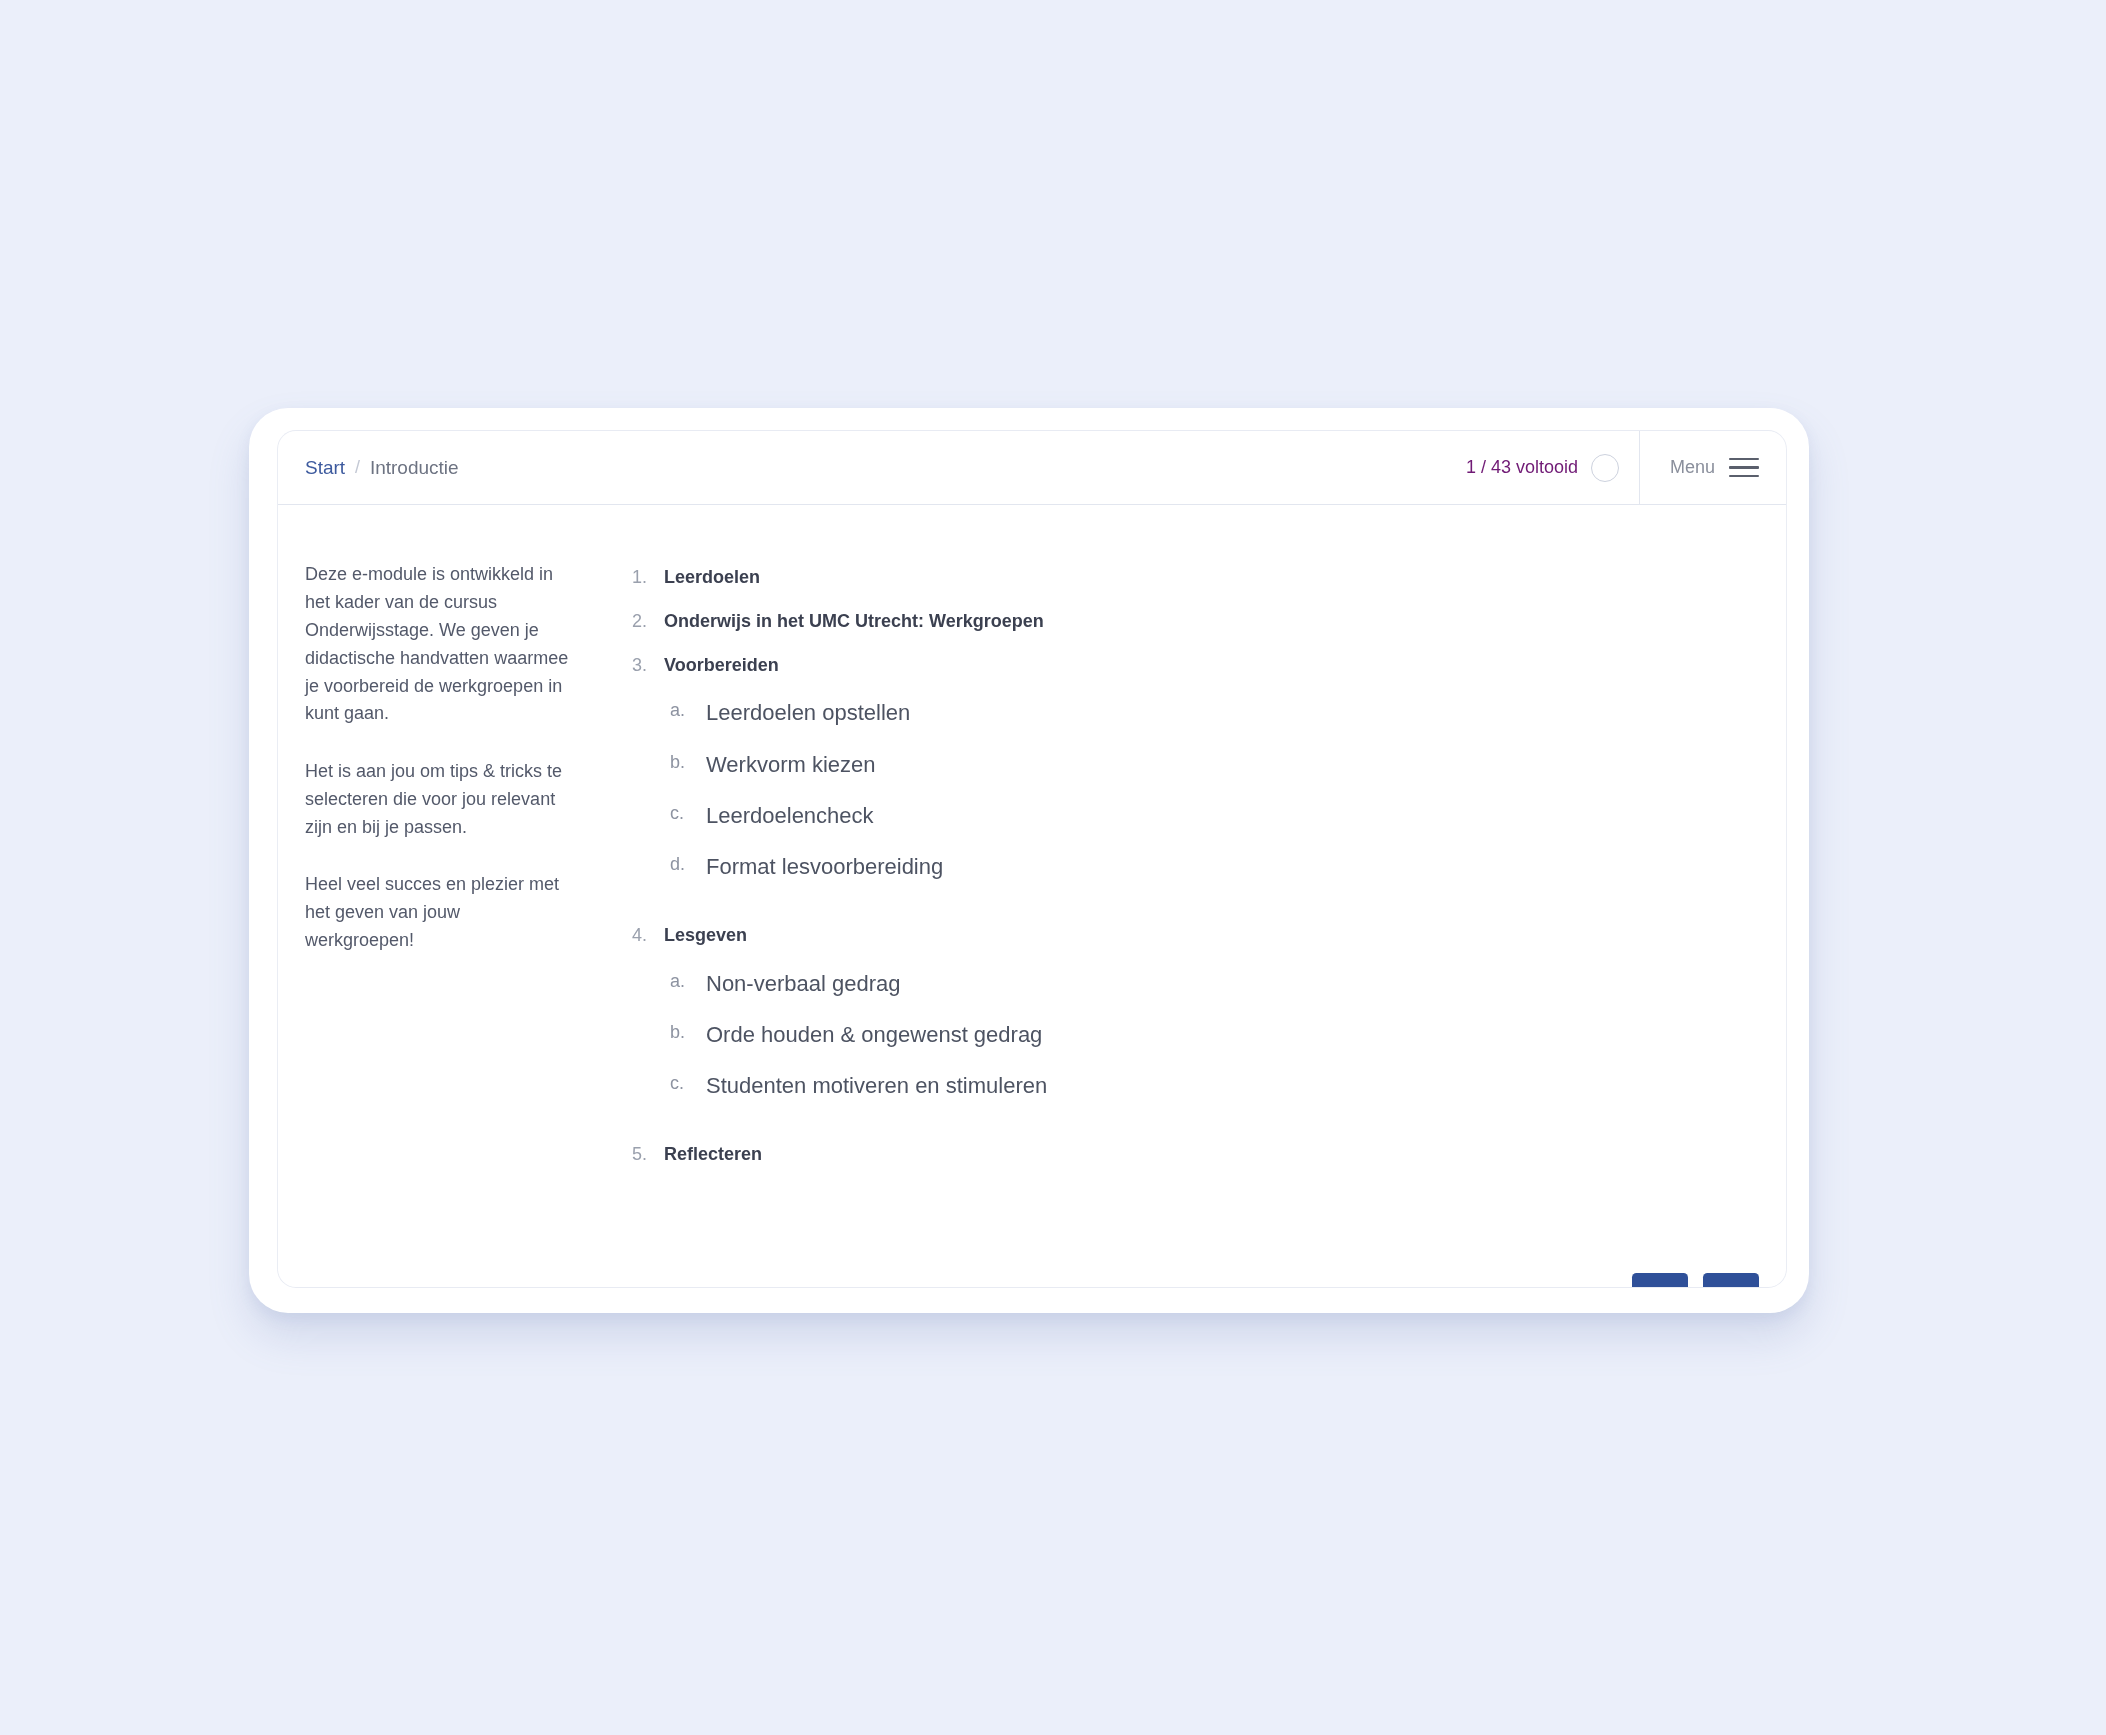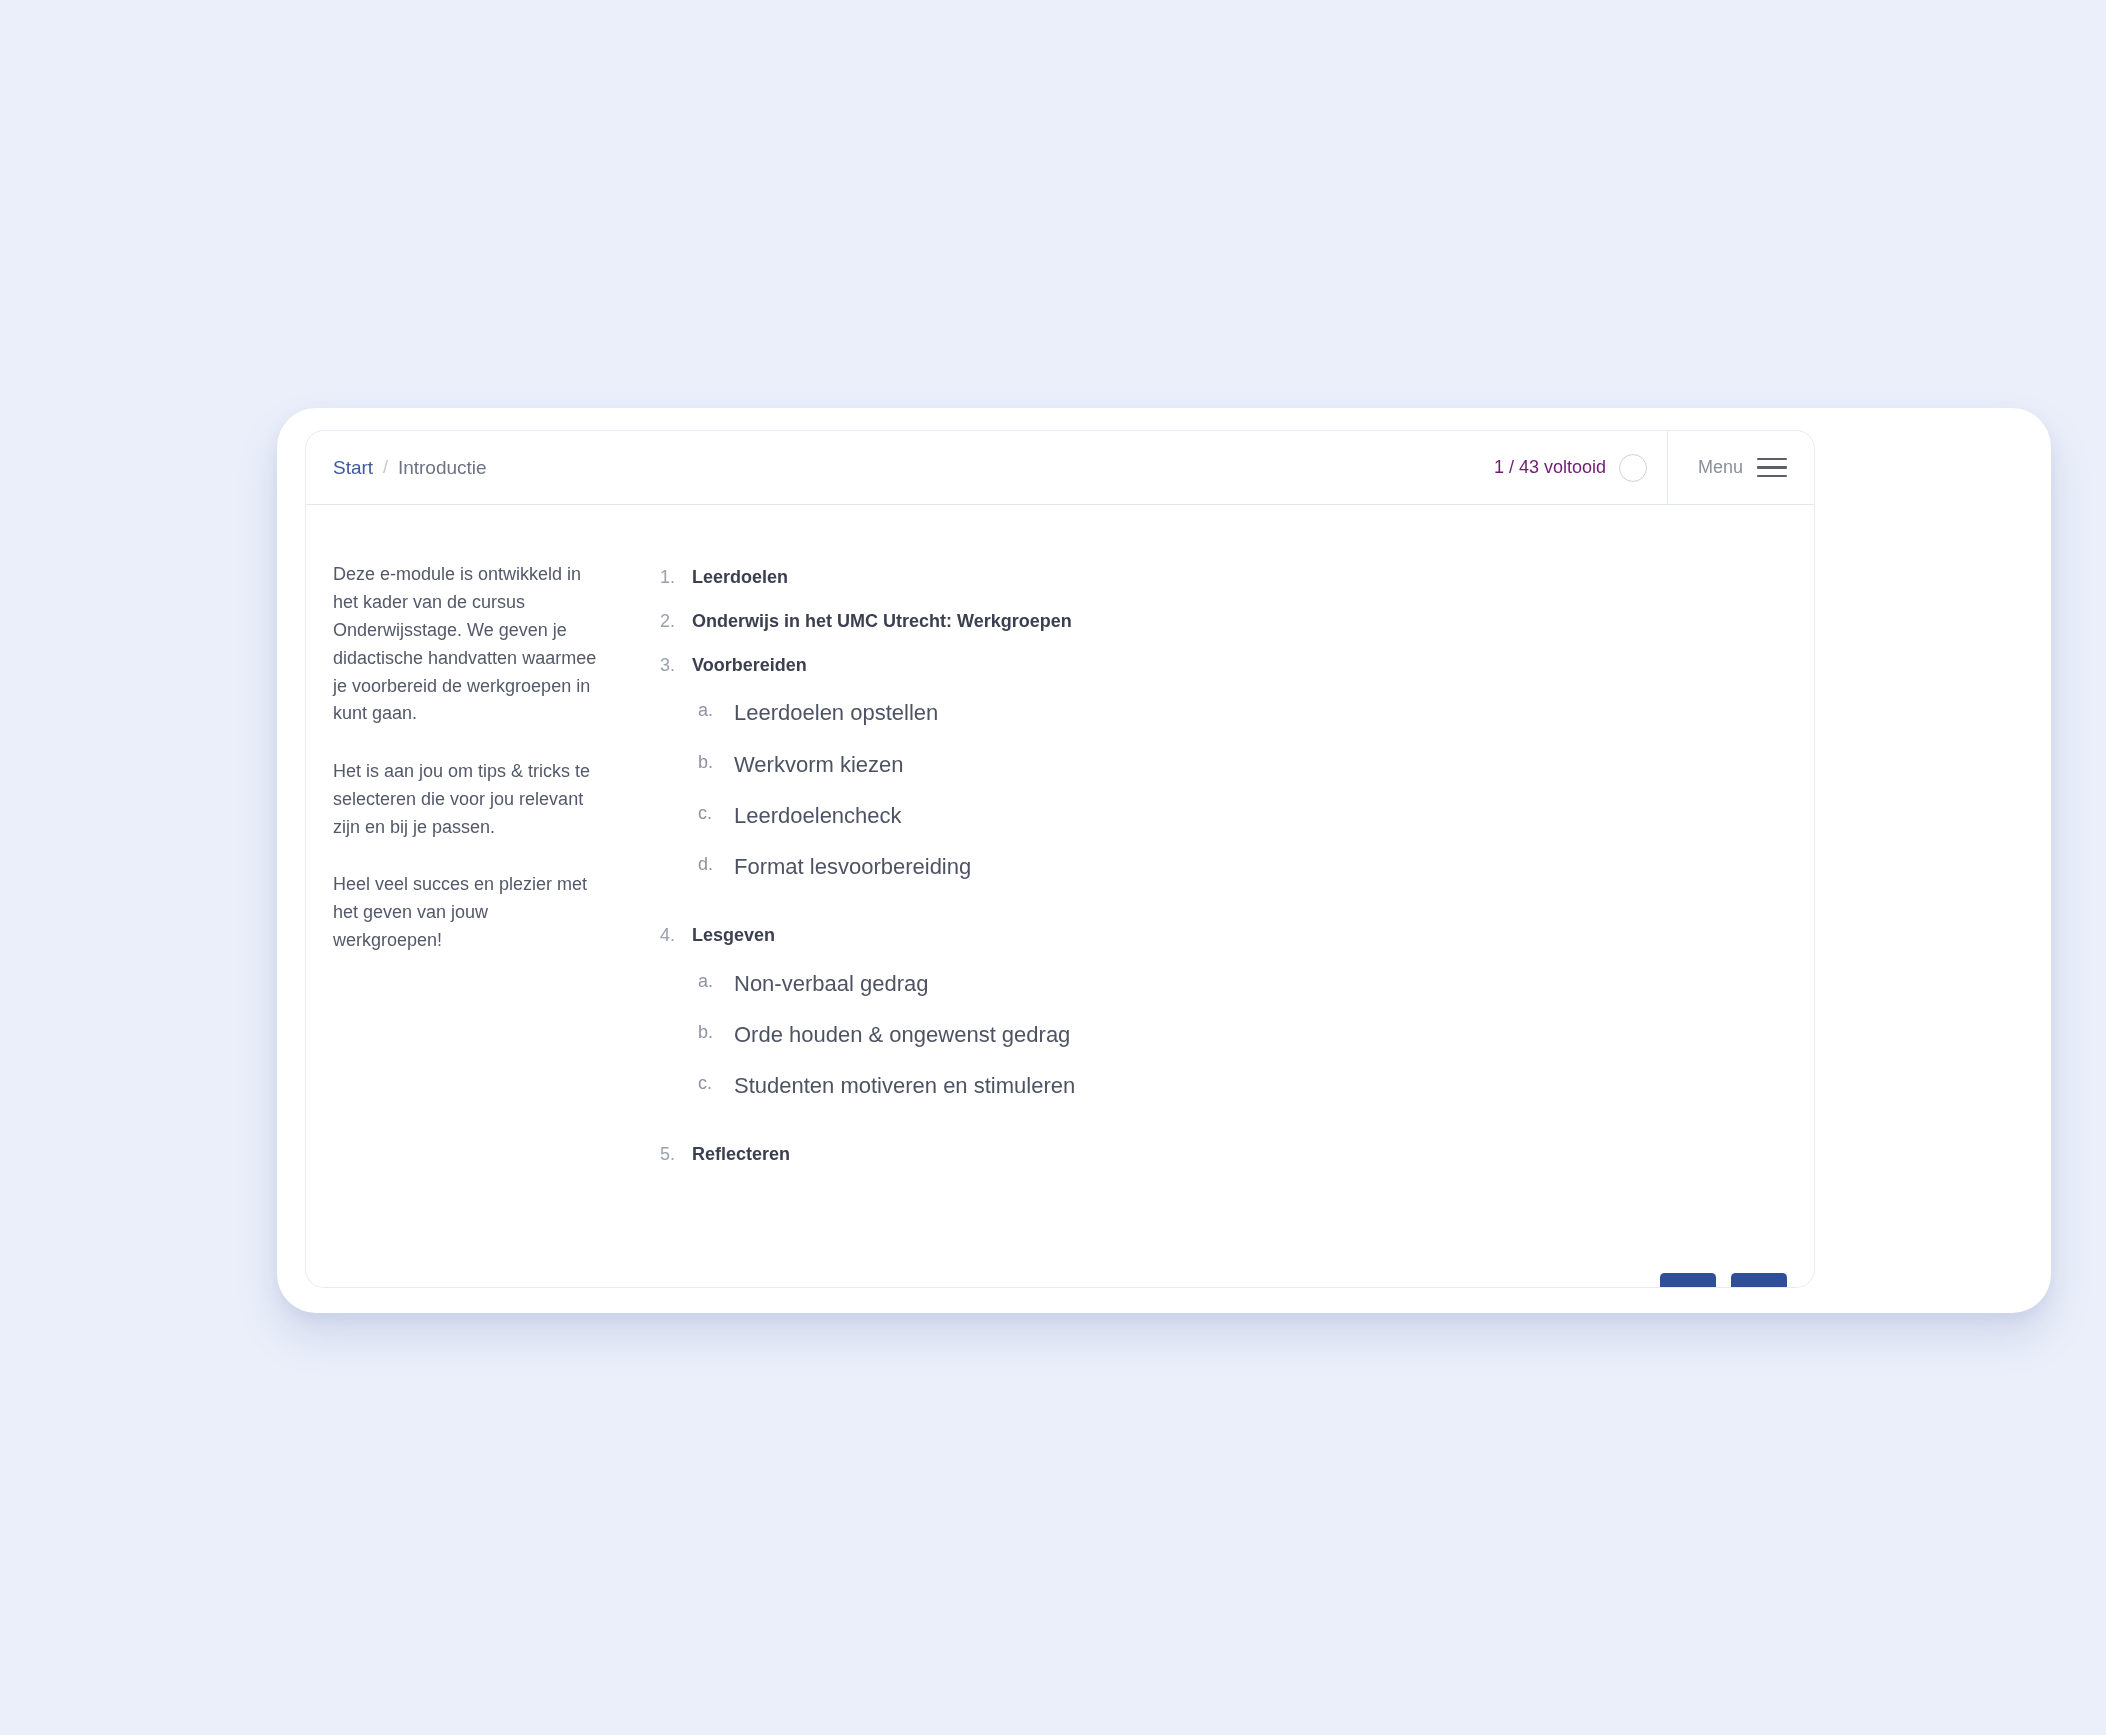--- a/index.html
+++ b/index.html
@@ -9,23 +9,23 @@
     width:2106px;
     height:1736px;
     background:#ebeffa;
     font-family:"Liberation Sans", sans-serif;
     -webkit-font-smoothing:antialiased;
   }
 
   
   #app-frame {
     position:absolute;
-    left:277px;
+    left:249px;
     top:408px;
-    width:1774px;
+    width:1560px;
     height:905px;
     background:#ffffff;
     border-radius:39px;
     box-shadow:0 23px 41px rgba(105,125,180,0.20),
                0 5.4px 14.3px rgba(105,125,180,0.10);
   }
 
   
   #course-card {
     position:absolute;

